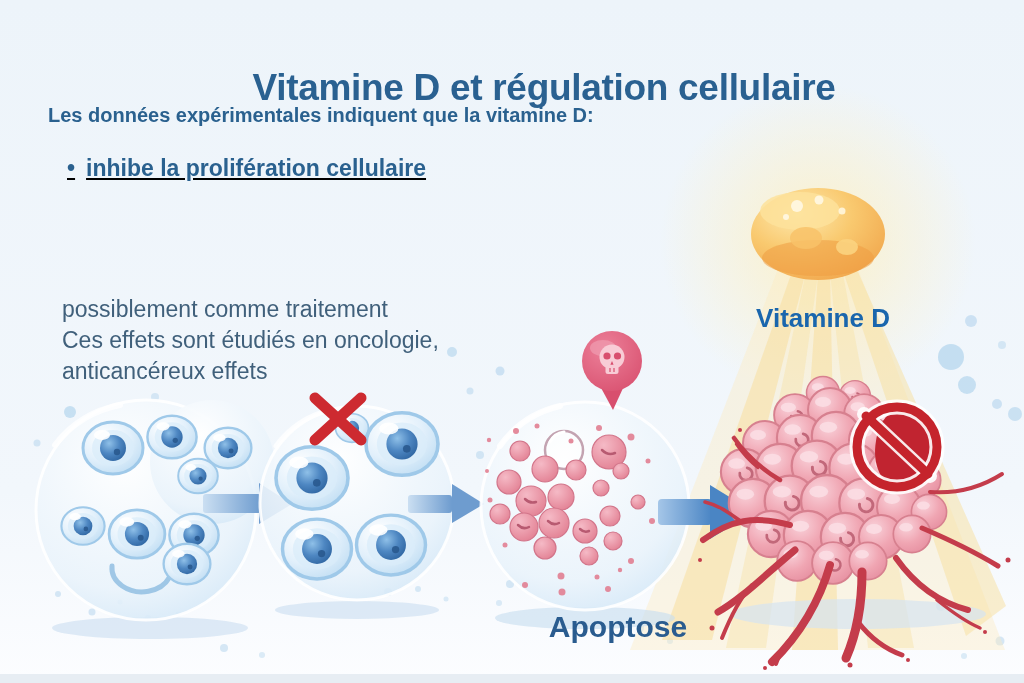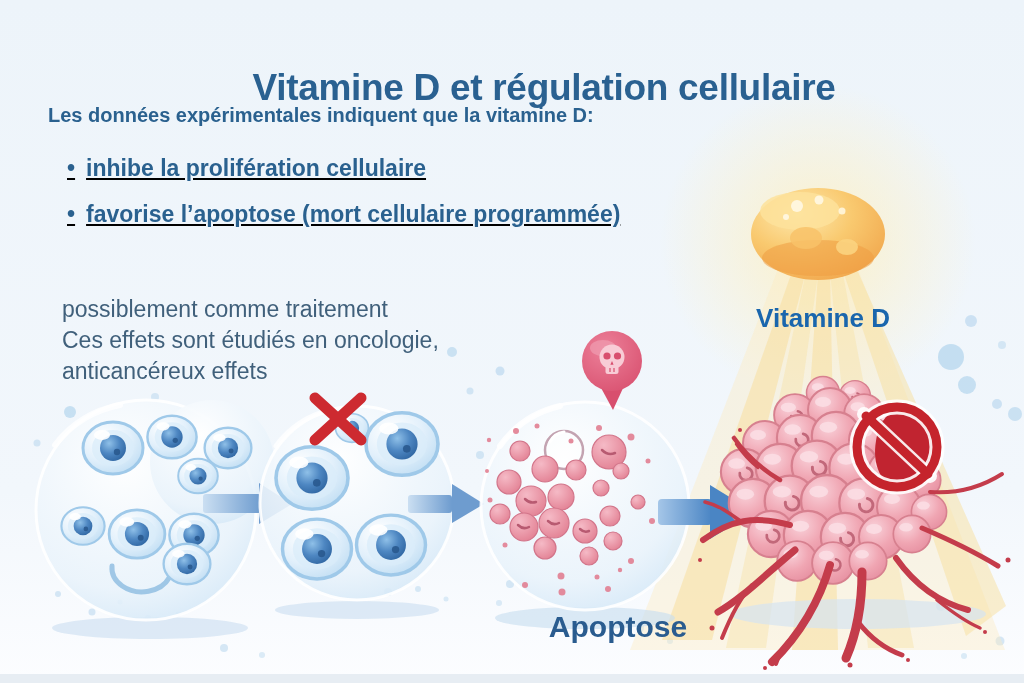--- a/index.html
+++ b/index.html
@@ -341,21 +341,20 @@
     <line x1="864" y1="414" x2="930" y2="476" stroke="#ffffff" stroke-width="14" stroke-linecap="round" opacity="0.9"></line>
     <circle cx="897" cy="447" r="40" fill="none" stroke="#c5242c" stroke-width="9"></circle>
     <line x1="866" y1="416" x2="928" y2="474" stroke="#c5242c" stroke-width="9" stroke-linecap="round"></line>
   </g>
 </svg>
 
   <h1 class="txt title">Vitamine D et régulation cellulaire</h1>
   <div class="txt intro">Les données expérimentales indiquent que la vitamine D:</div>
   <ul class="bullets">
     <li><span class="b">•</span><span>inhibe la prolifération cellulaire</span></li>
-    <li><span class="b">•</span><span>favorise l’apoptose (mort cellulaire programmée)</span></li>
   </ul>
   <div class="note">
     <div>possiblement comme traitement</div>
     <div>Ces effets sont étudiés en oncologie,</div>
     <div>anticancéreux effets</div>
   </div>
   <div class="label label-vitd">Vitamine D</div>
   <div class="label label-apop">Apoptose</div>
 </div>
 

